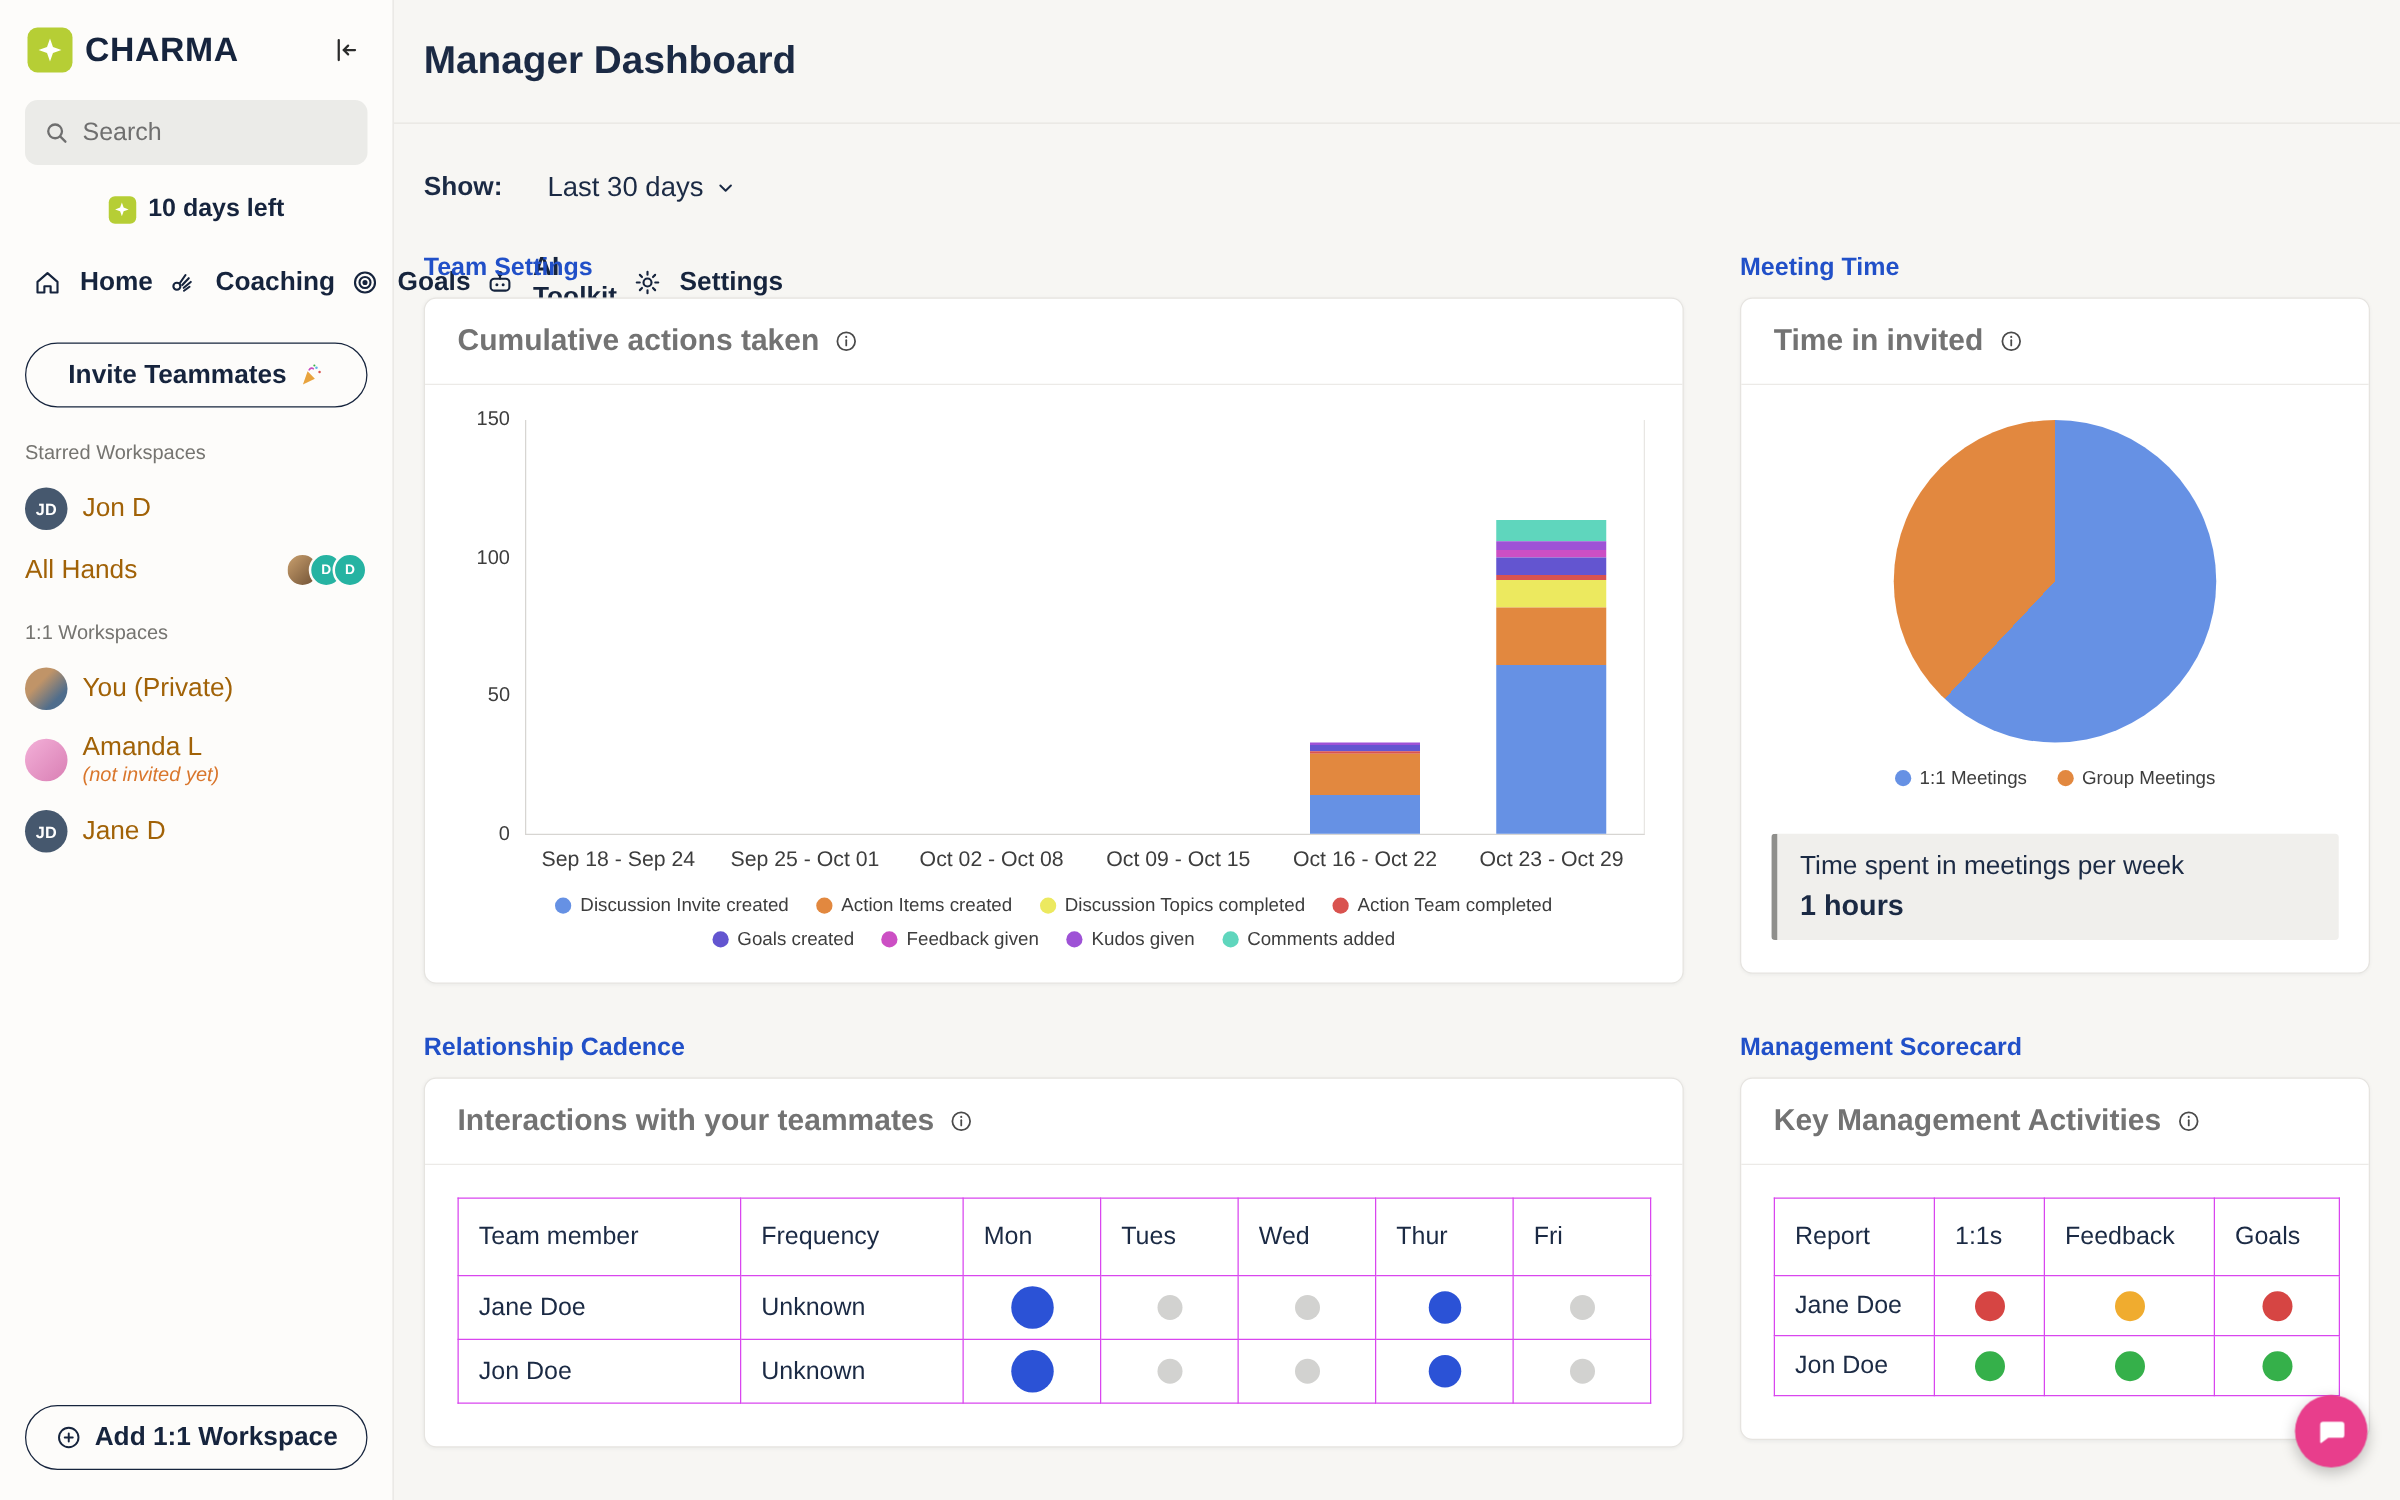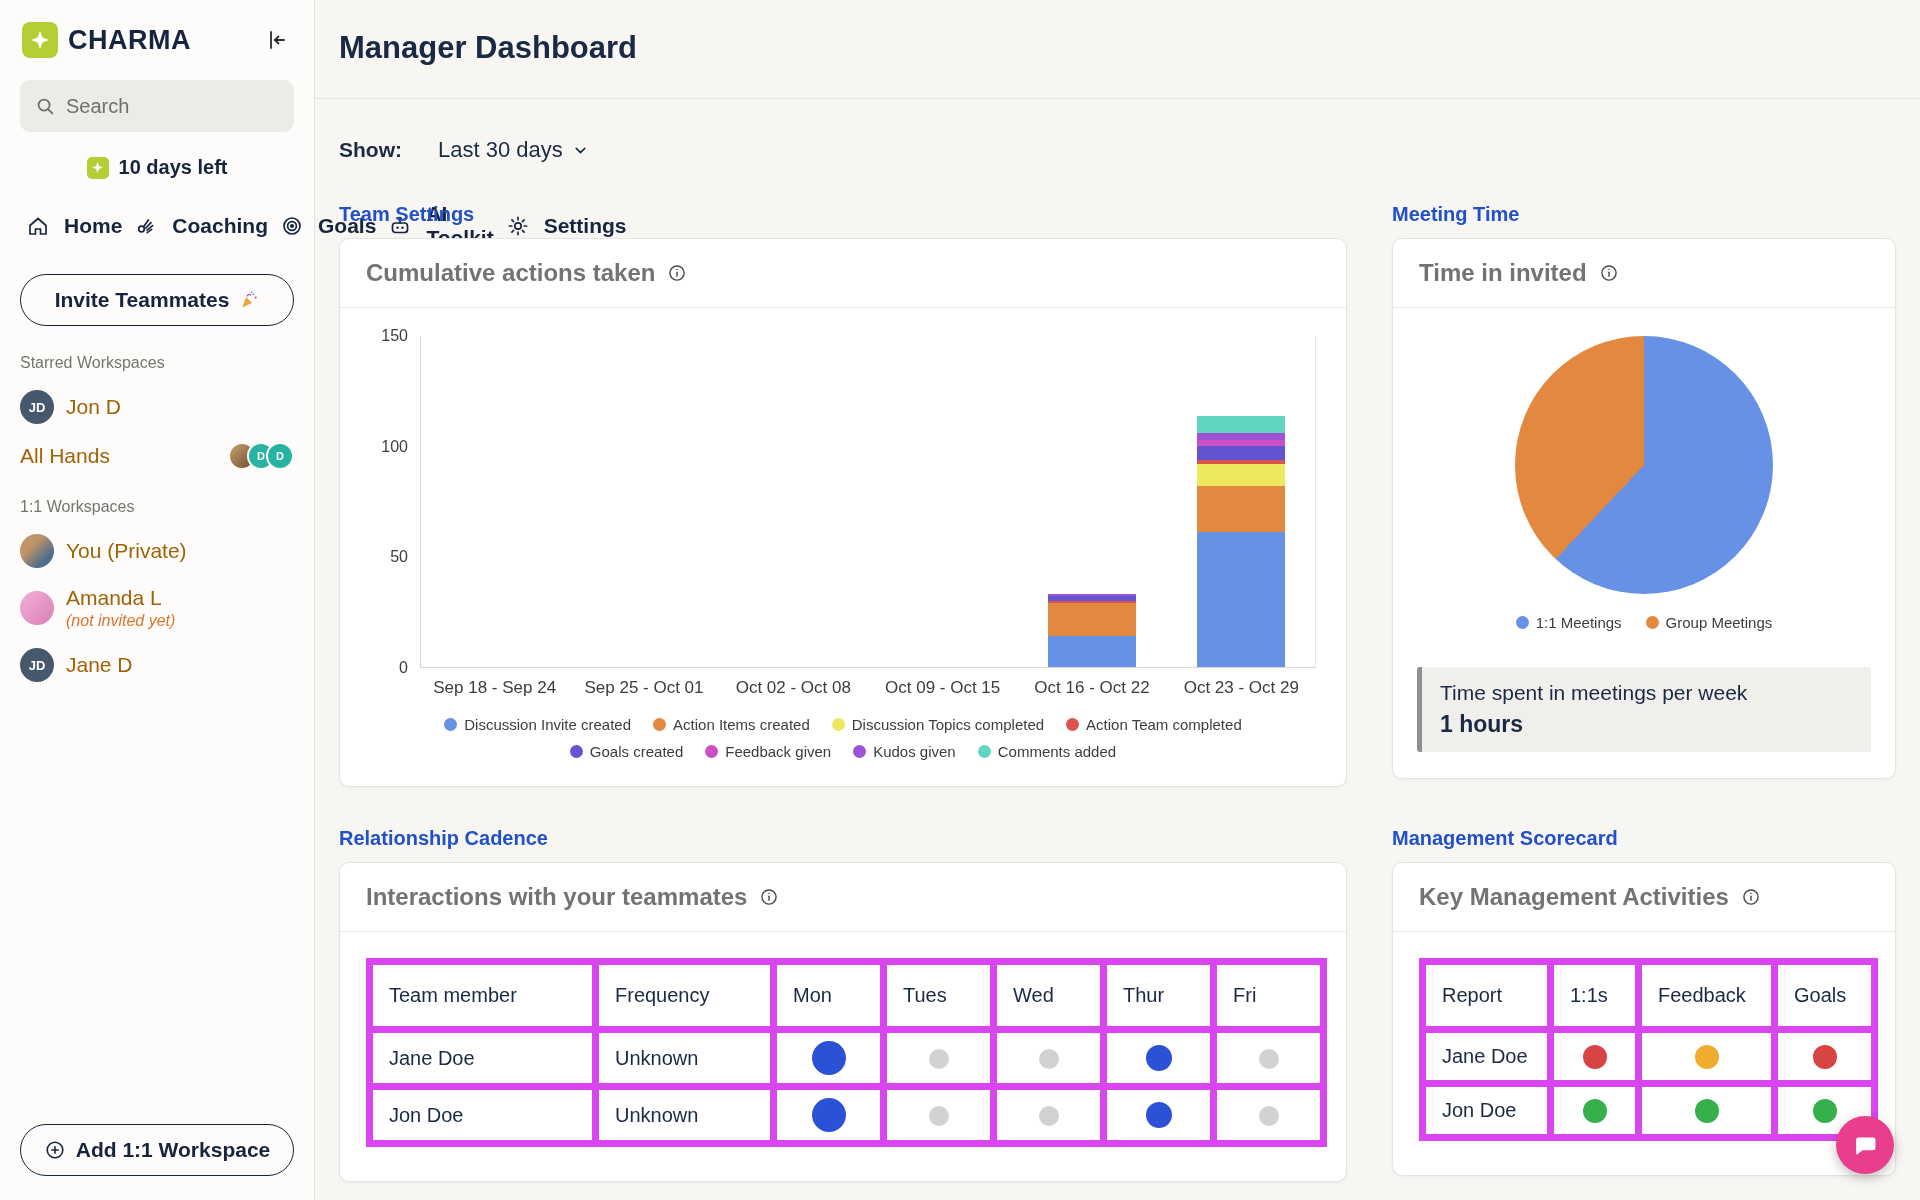--- a/index.html
+++ b/index.html
@@ -74,21 +74,21 @@
   .pie-body{padding:28px 24px 26px;display:flex;flex-direction:column;align-items:center}
   .pie{width:258px;height:258px;border-radius:50%}
   .pie-legend{margin-top:20px;display:flex;gap:24px}
   .summary{margin-top:36px;width:100%;background:#f0efec;border-left:5px solid #8f8f8c;padding:14px 18px;border-radius:3px}
   .summary-label{font-size:21px;color:#1b2a44}
   .summary-value{font-size:23px;font-weight:700;margin-top:6px;color:#1b2a44}
 
   
   .table-wrap{padding:26px 26px 34px}
   table{border-collapse:collapse;table-layout:fixed}
-  th,td{border:7px solid #d946ef}
+  th,td{border:1px solid #d946ef}
   th{font-size:20px;color:#1b2a44;text-align:left;padding:19px 16px;font-weight:500}
   td{font-size:20px;color:#1b2a44;padding:12px 16px}
   td.dot-cell{text-align:center;padding:8px 4px}
   .dot{display:inline-block;border-radius:50%;vertical-align:middle}
   .itable{width:954px}
   .itable th:nth-child(1){width:226px}
   .itable th:nth-child(2){width:178px}
   .itable th:nth-child(n+3){width:110px}
   .stable{width:452px}
   .stable th:nth-child(1){width:128px}

